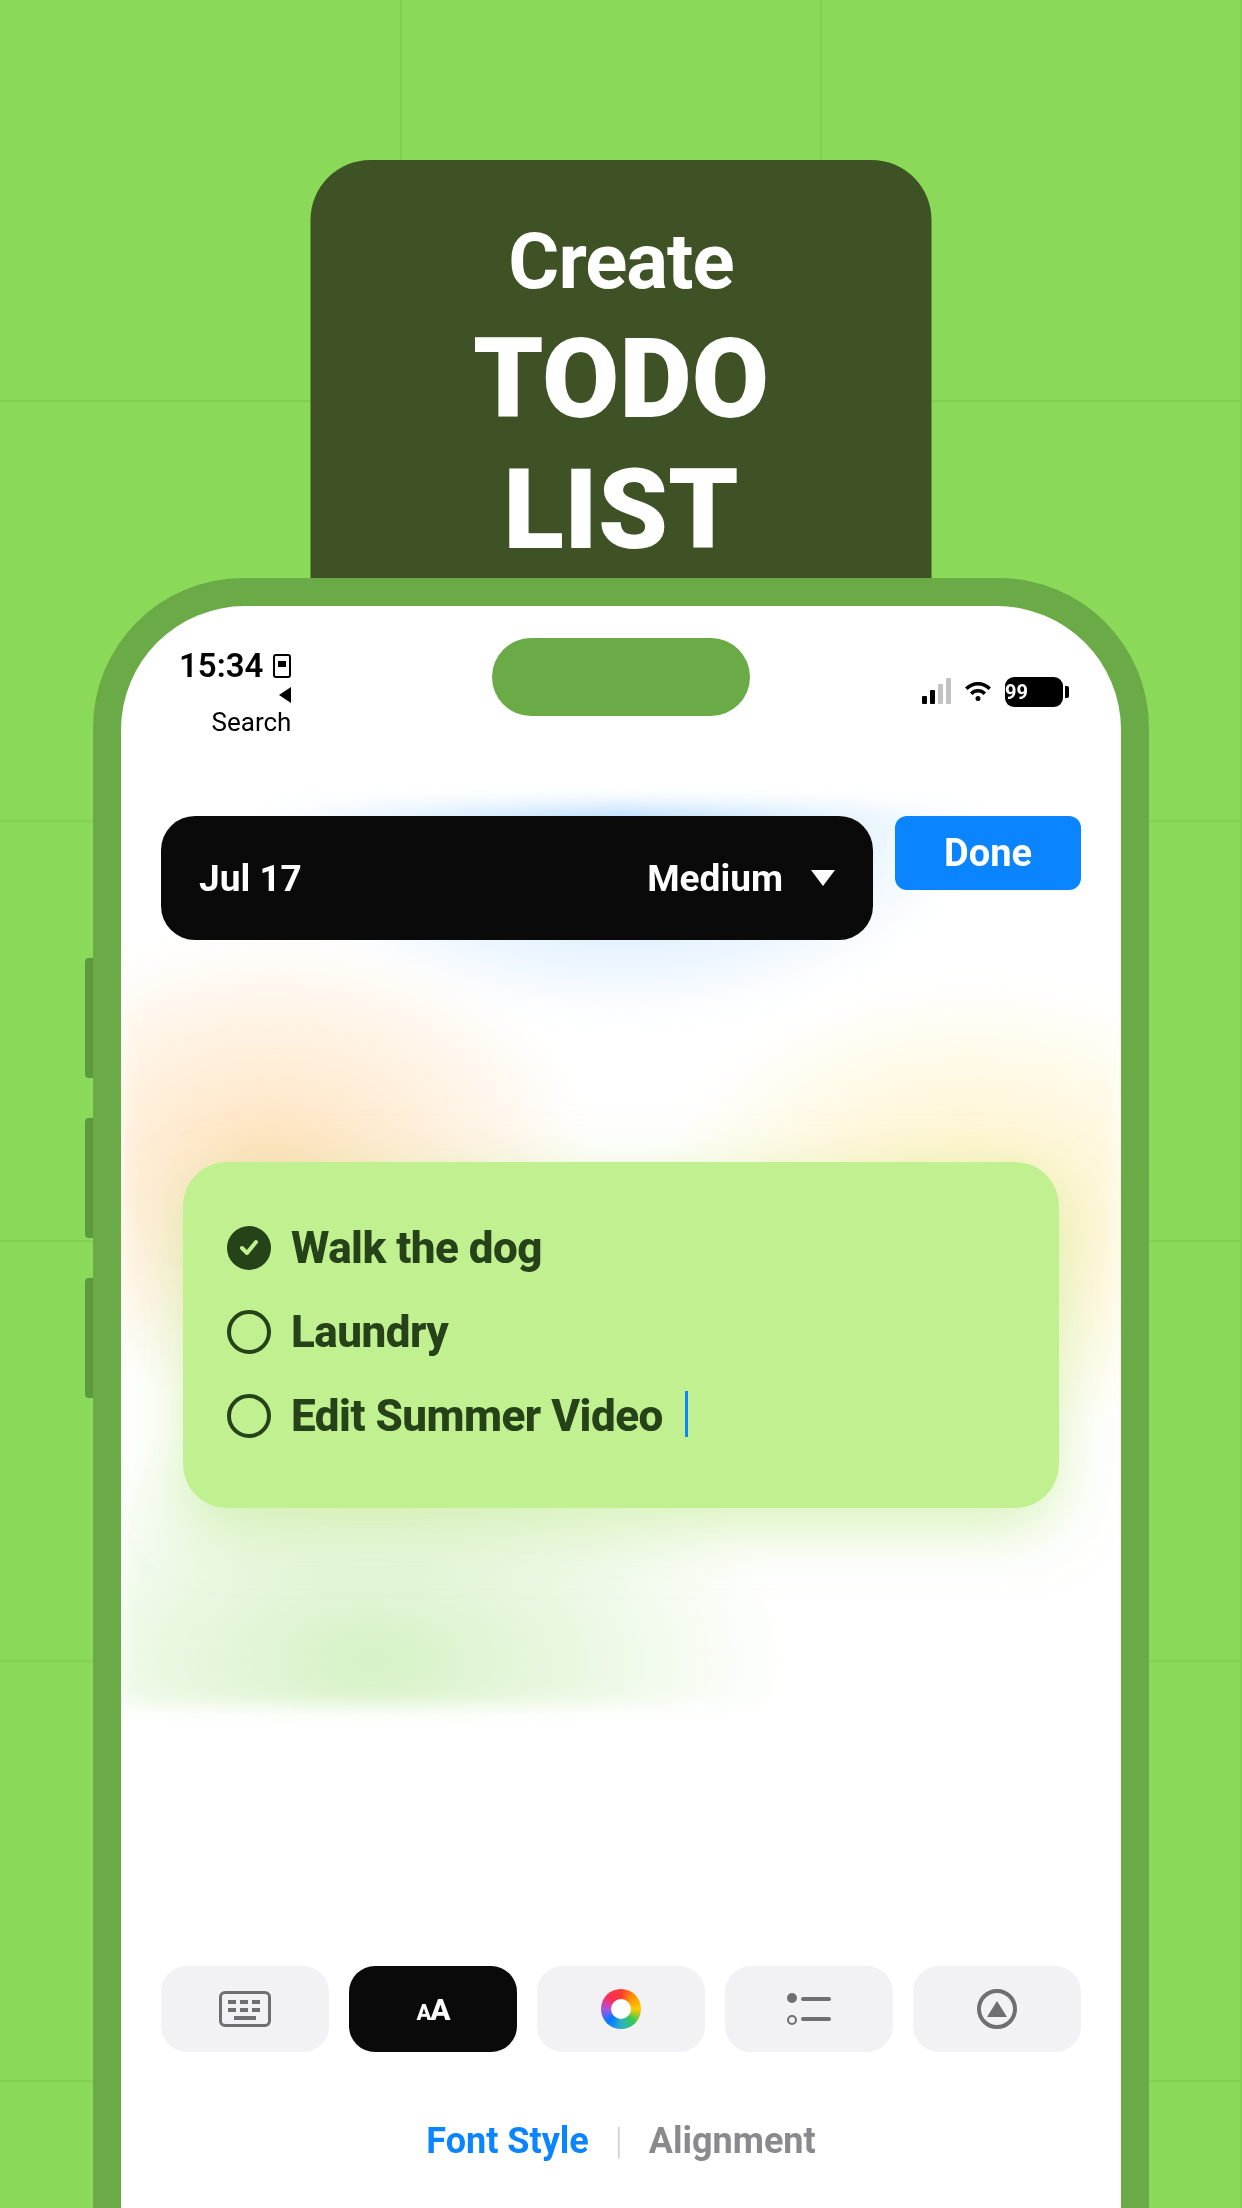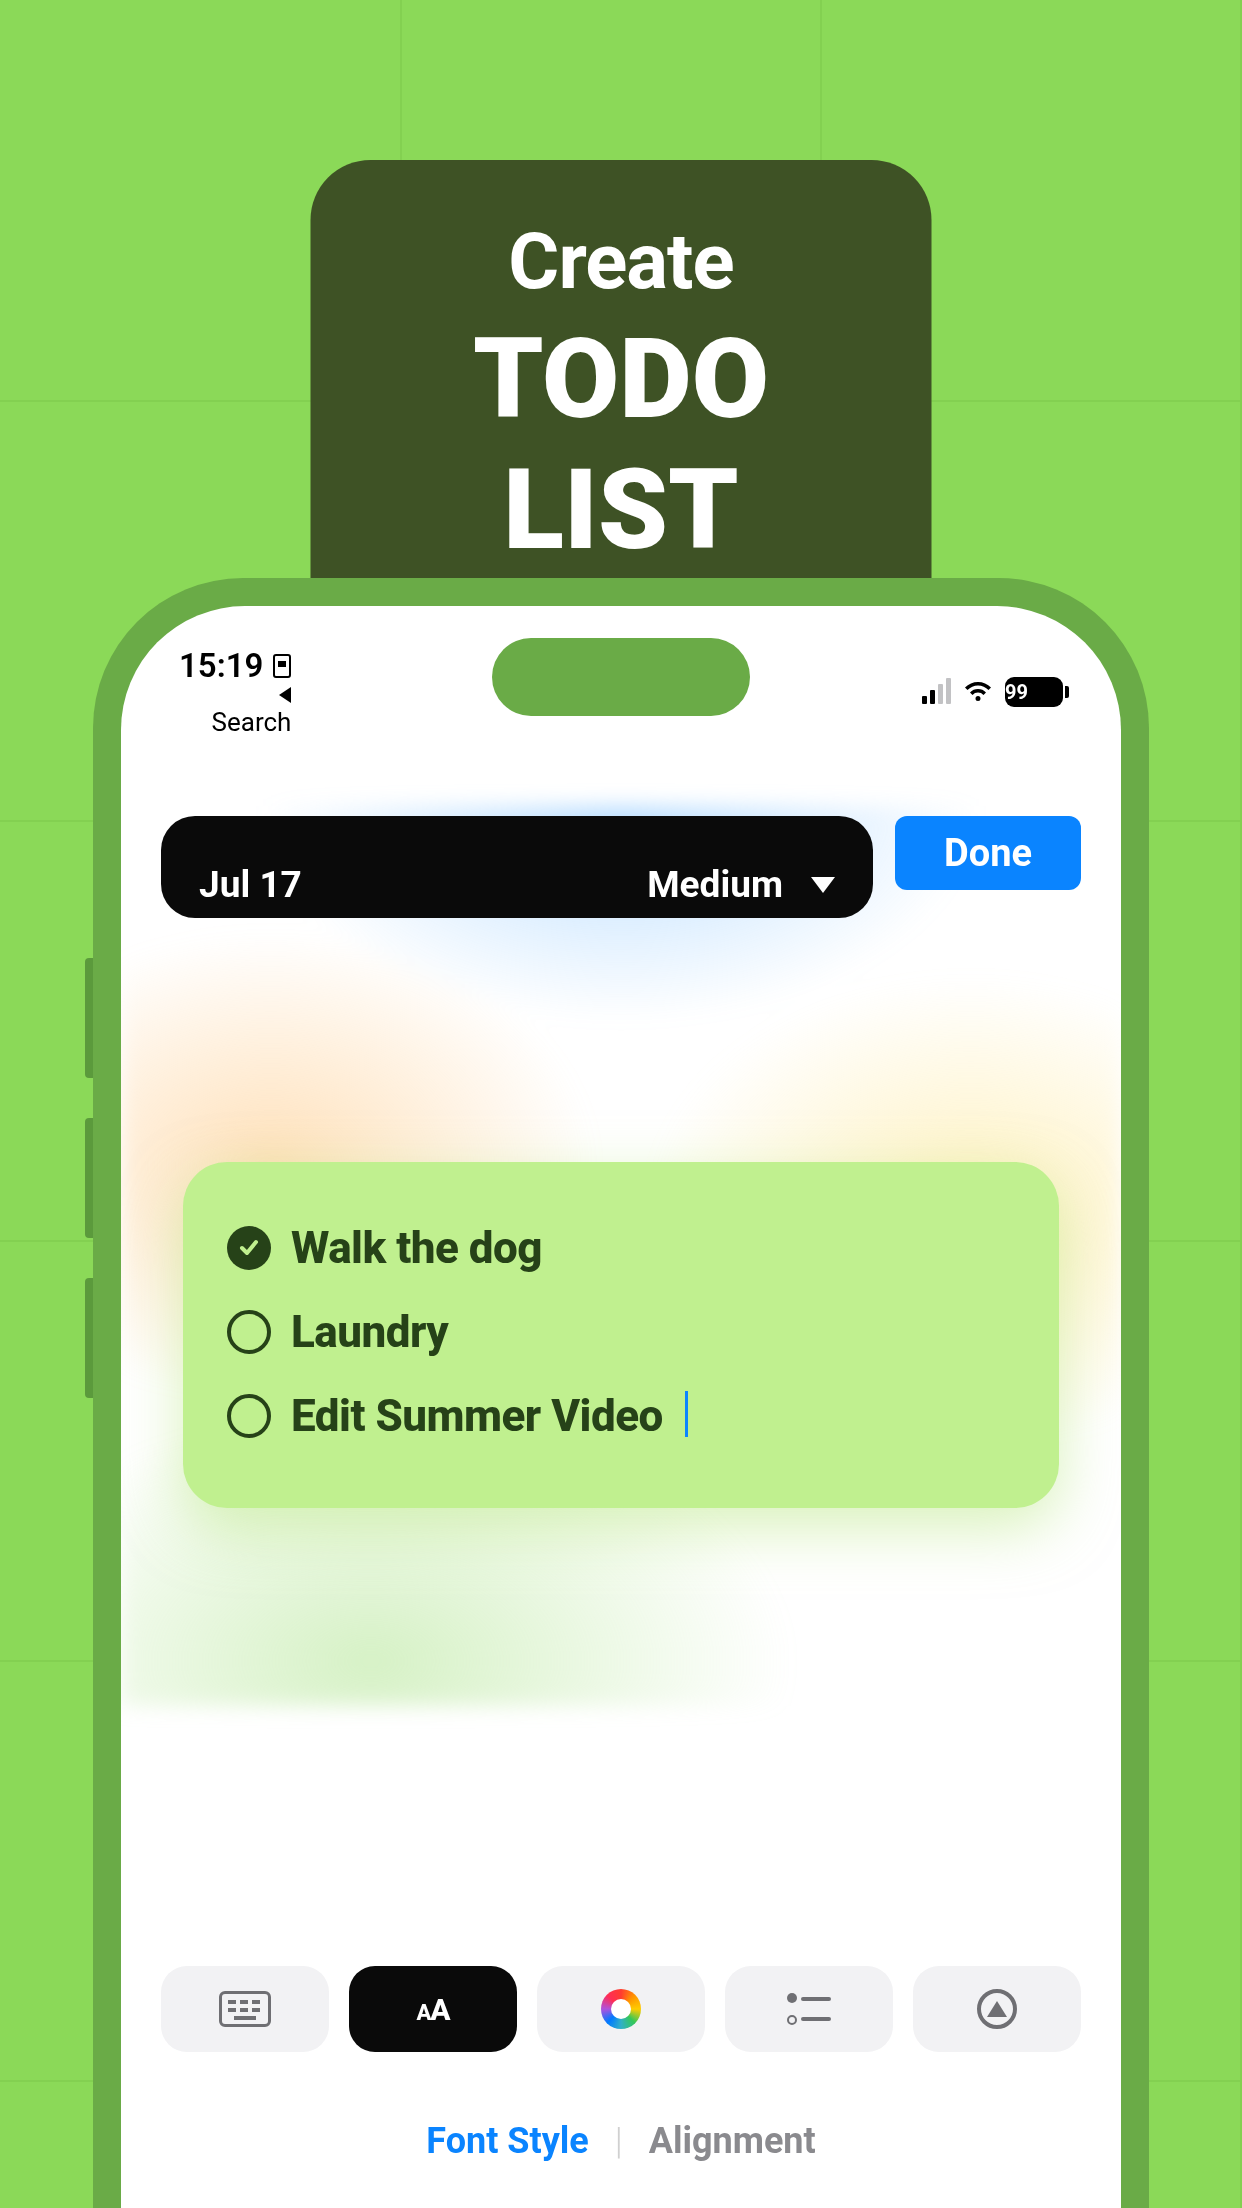--- a/index.html
+++ b/index.html
@@ -97,22 +97,22 @@
   .top-controls {
     position: absolute; top: 210px; left: 40px; right: 40px;
     display: flex; gap: 22px;
     z-index: 4;
   }
   .date-size-bar {
     flex: 1;
     background: #0a0a0a;
     color: #fff;
     border-radius: 34px;
-    height: 102px;
-    display: flex; align-items: flex-end; justify-content: space-between;
+    height: 124px;
+    display: flex; align-items: center; justify-content: space-between;
     padding: 12px 38px;
     font-size: 37px; font-weight: 700;
   }
   .size-select { display: flex; align-items: center; gap: 28px; }
   .done-btn {
     width: 186px; height: 74px;
     background: #0a84ff;
     color: #fff;
     border-radius: 12px;
     font-size: 38px; font-weight: 700;
@@ -253,21 +253,21 @@
   <div class="phone-btn-left" style="top:540px"></div>
   <div class="phone-btn-left" style="top:700px"></div>
 
   <div class="phone-screen">
     <div class="wash"></div>
     <div class="dynamic-island"></div>
 
     <div class="status-bar">
       <div class="status-left">
         <div class="status-time">
-          <span>15:19</span>
+          <span>15:34</span>
           <span class="sim-icon"></span>
         </div>
         <div class="status-search">
           <span class="tri-left"></span>
           <span>Search</span>
         </div>
       </div>
       <div class="status-right">
         <span class="signal-bars">
           <span style="height:8px"></span>

